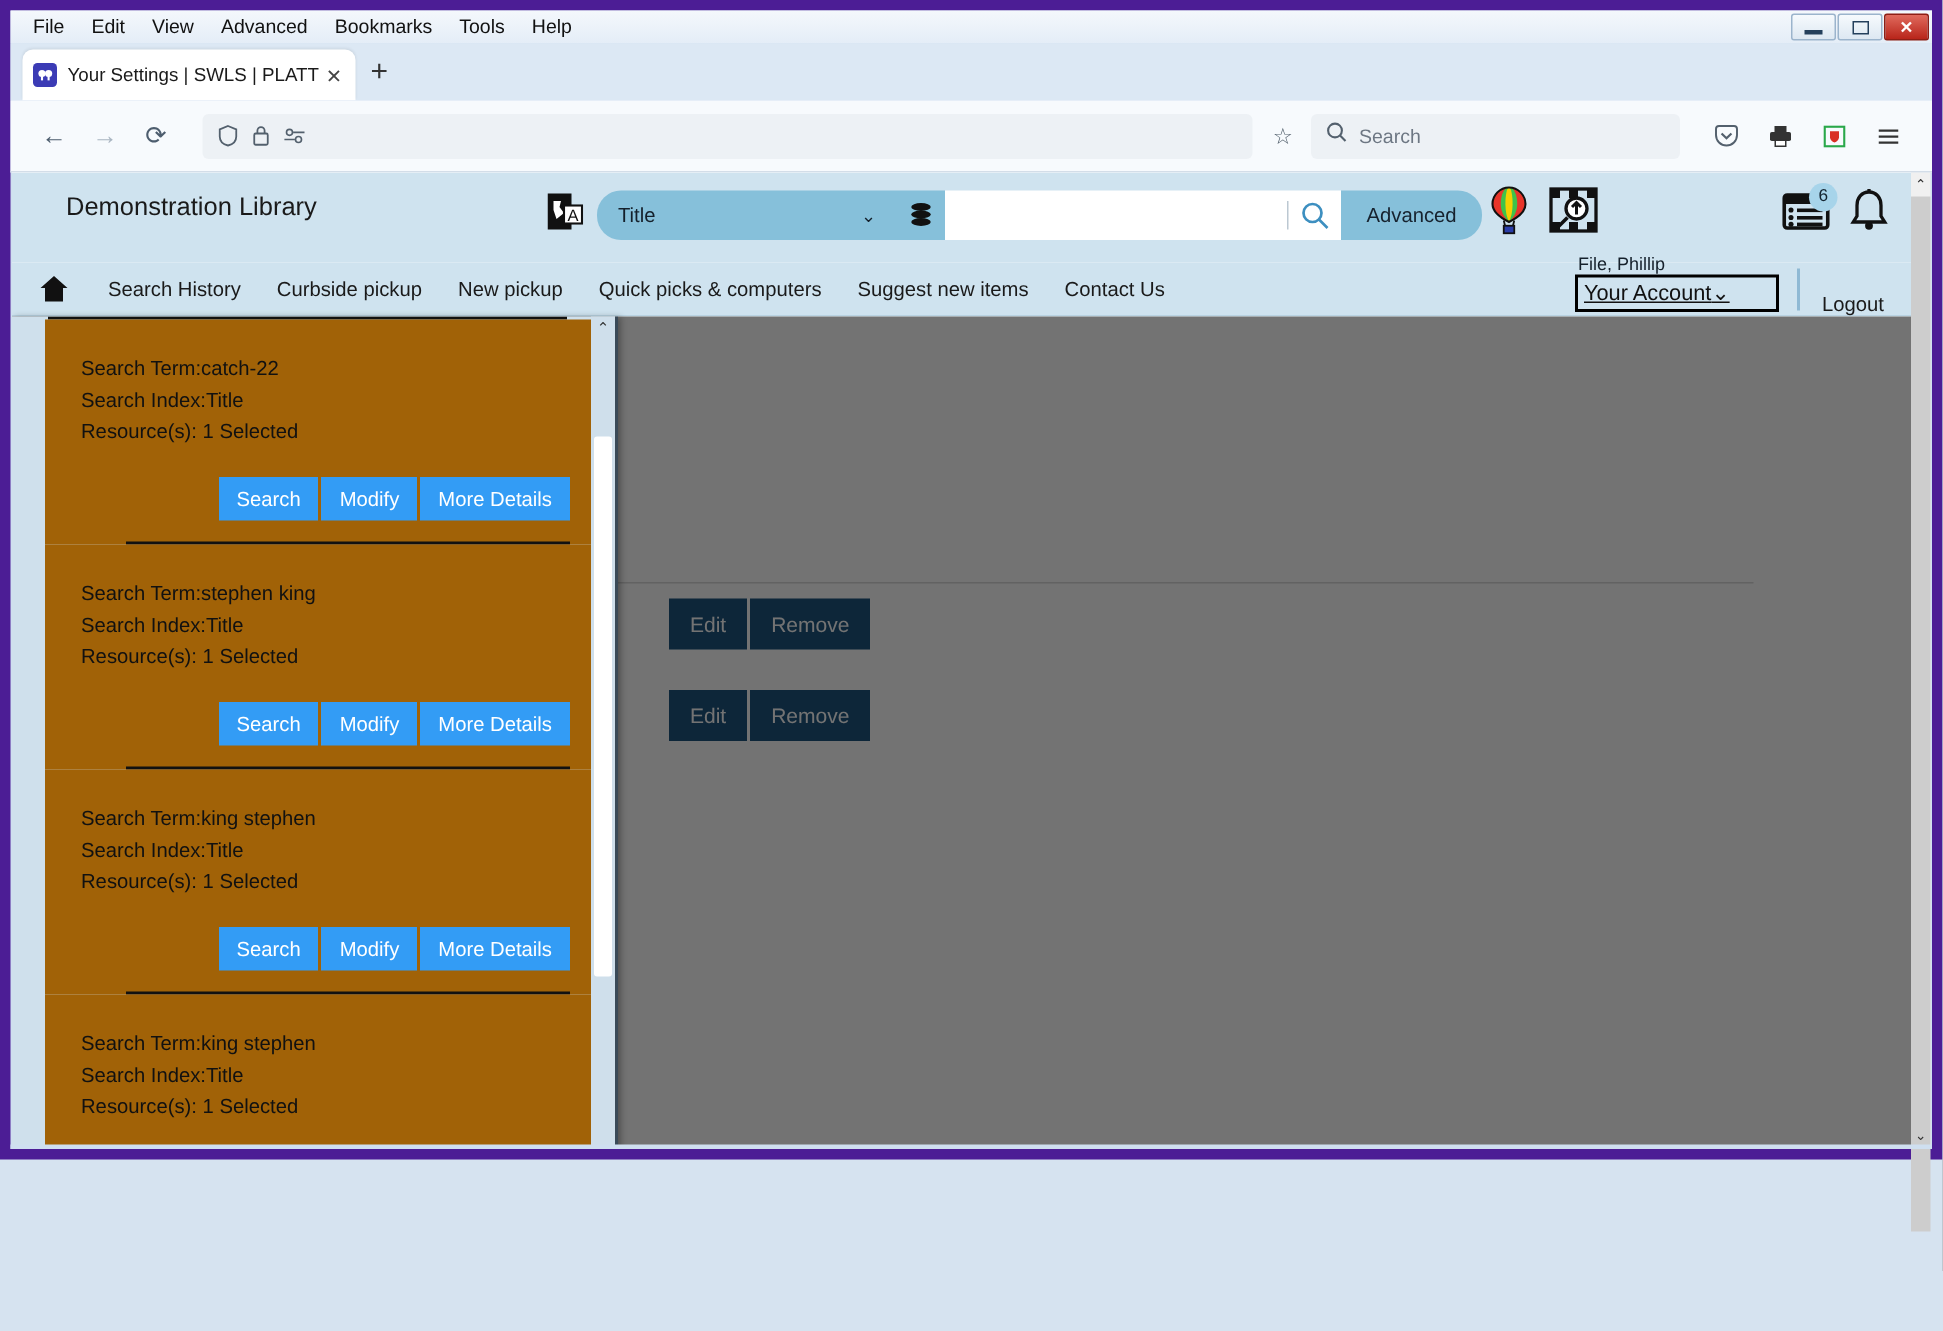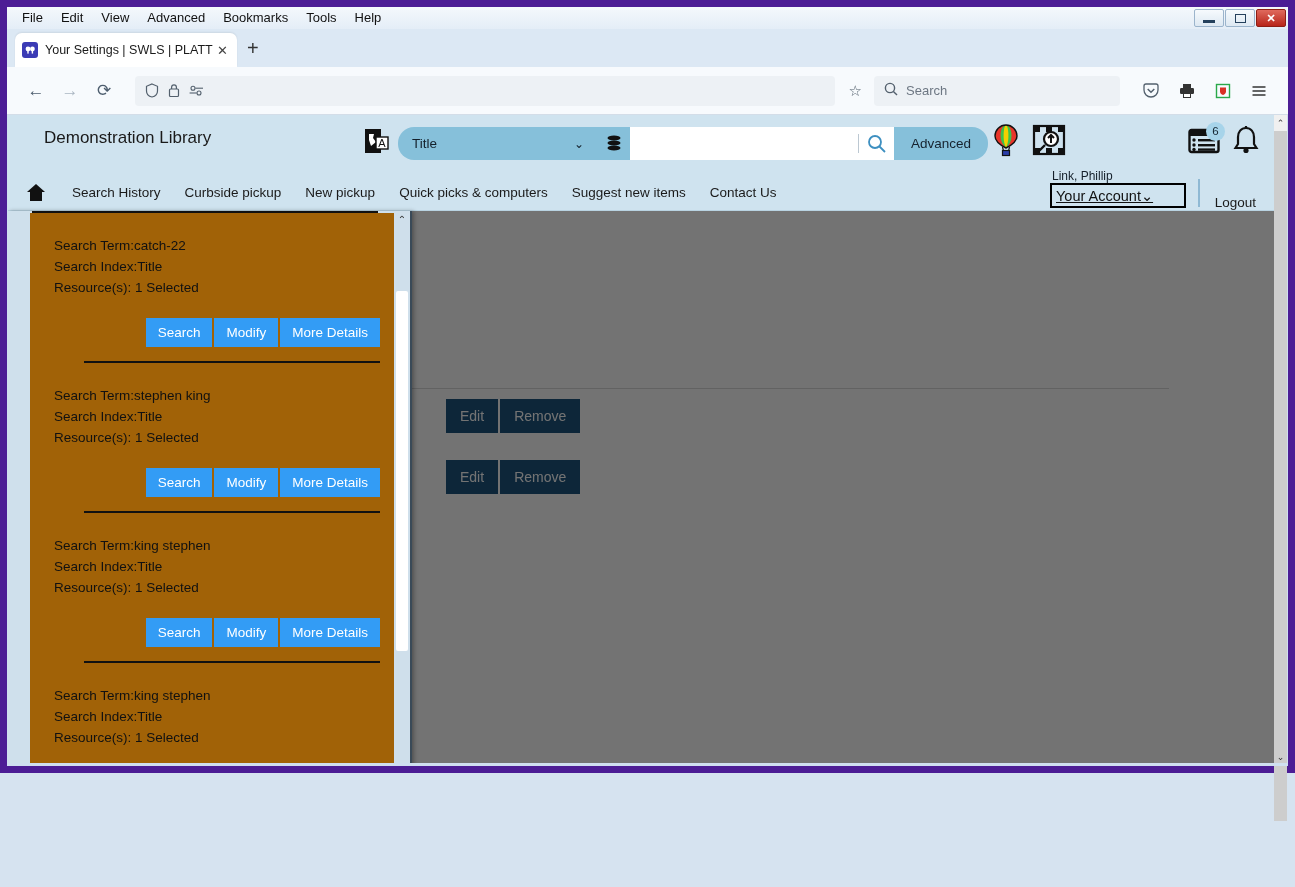--- a/index.html
+++ b/index.html
@@ -482,21 +482,21 @@
           </svg>
       </div>
       <div class="navlink">Search History</div>
       <div class="navlink">Curbside pickup</div>
       <div class="navlink">New pickup</div>
       <div class="navlink">Quick picks &amp; computers</div>
       <div class="navlink">Suggest new items</div>
       <div class="navlink">Contact Us</div>
 
       <div class="acct-block">
-        <div class="hello">Link, Phillip</div>
+        <div class="hello">File, Phillip</div>
         <div class="acct-box">
           <span>Your Account</span>
           <span>⌄</span>
         </div>
       </div>
       <div class="vdiv"></div>
       <div class="logout">Logout</div>
     </div>
 
     <div class="body-area">

